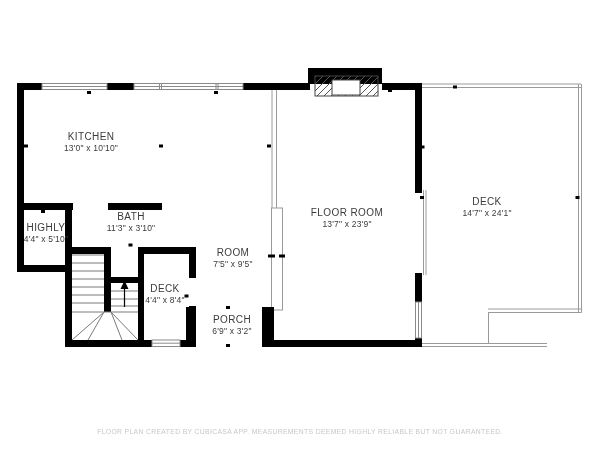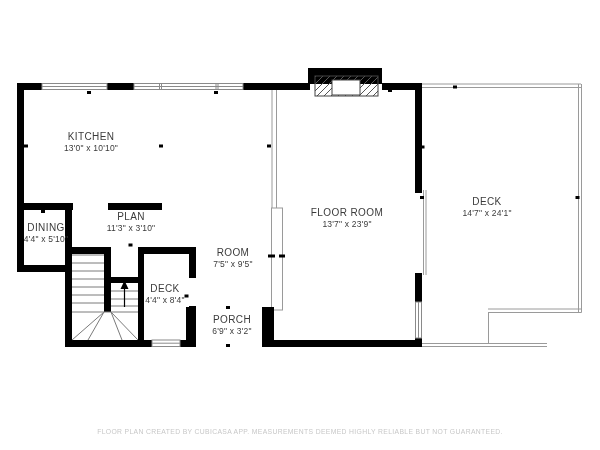--- a/index.html
+++ b/index.html
@@ -159,25 +159,25 @@
   </div>
   <div class="room-label" style="left:347px;top:218px">
     <span class="room-name">FLOOR ROOM</span>
     <span class="room-dims">13'7" x 23'9"</span>
   </div>
   <div class="room-label" style="left:487px;top:207px">
     <span class="room-name">DECK</span>
     <span class="room-dims">14'7" x 24'1"</span>
   </div>
   <div class="room-label" style="left:46px;top:233px">
-    <span class="room-name">DINING</span>
+    <span class="room-name">HIGHLY</span>
     <span class="room-dims">4'4" x 5'10"</span>
   </div>
   <div class="room-label" style="left:131px;top:222px">
-    <span class="room-name">PLAN</span>
+    <span class="room-name">BATH</span>
     <span class="room-dims">11'3" x 3'10"</span>
   </div>
   <div class="room-label" style="left:233px;top:258px">
     <span class="room-name">ROOM</span>
     <span class="room-dims">7'5" x 9'5"</span>
   </div>
   <div class="room-label" style="left:165px;top:294px">
     <span class="room-name">DECK</span>
     <span class="room-dims">4'4" x 8'4"</span>
   </div>

